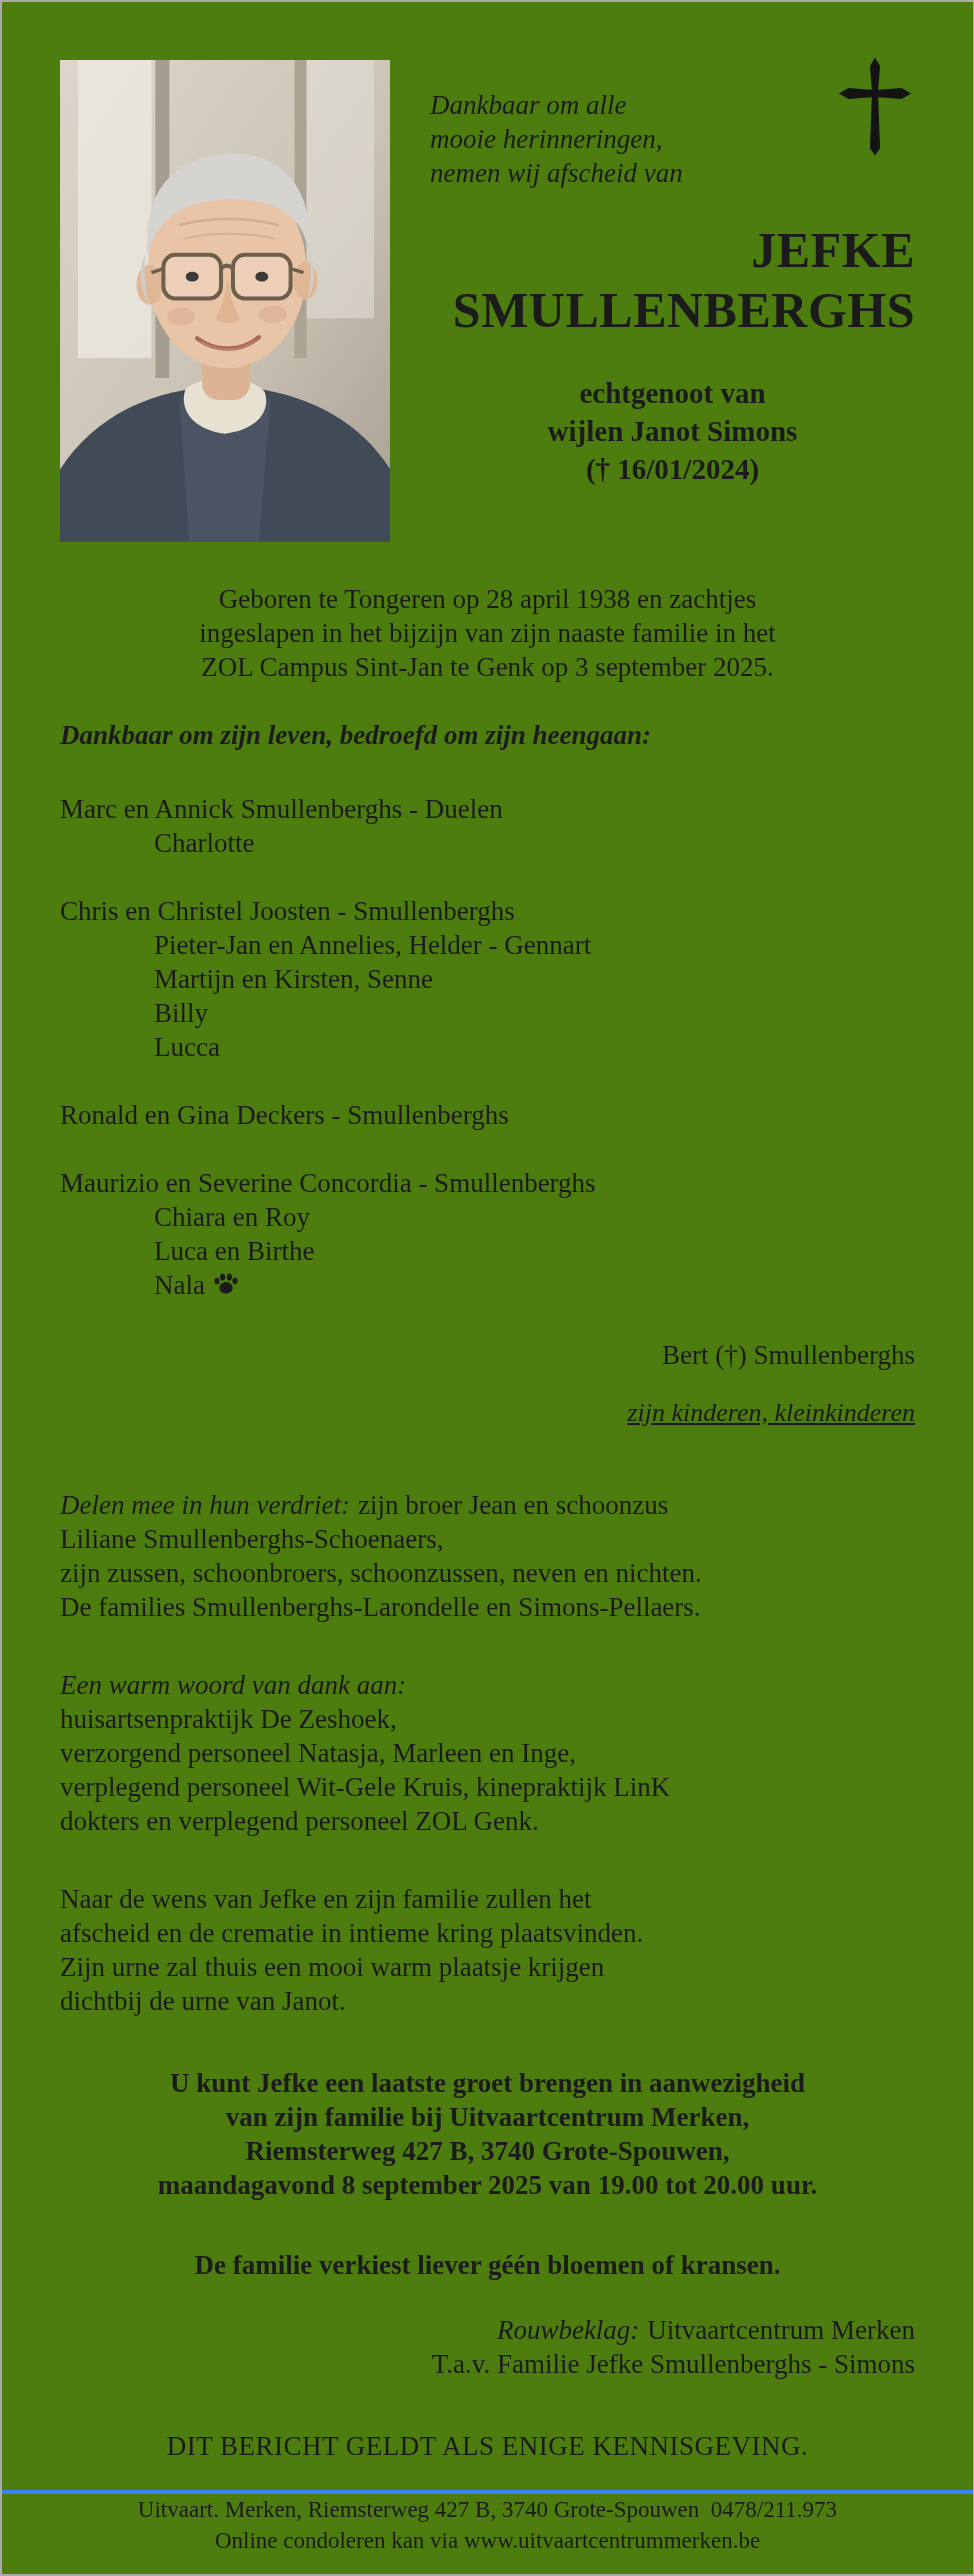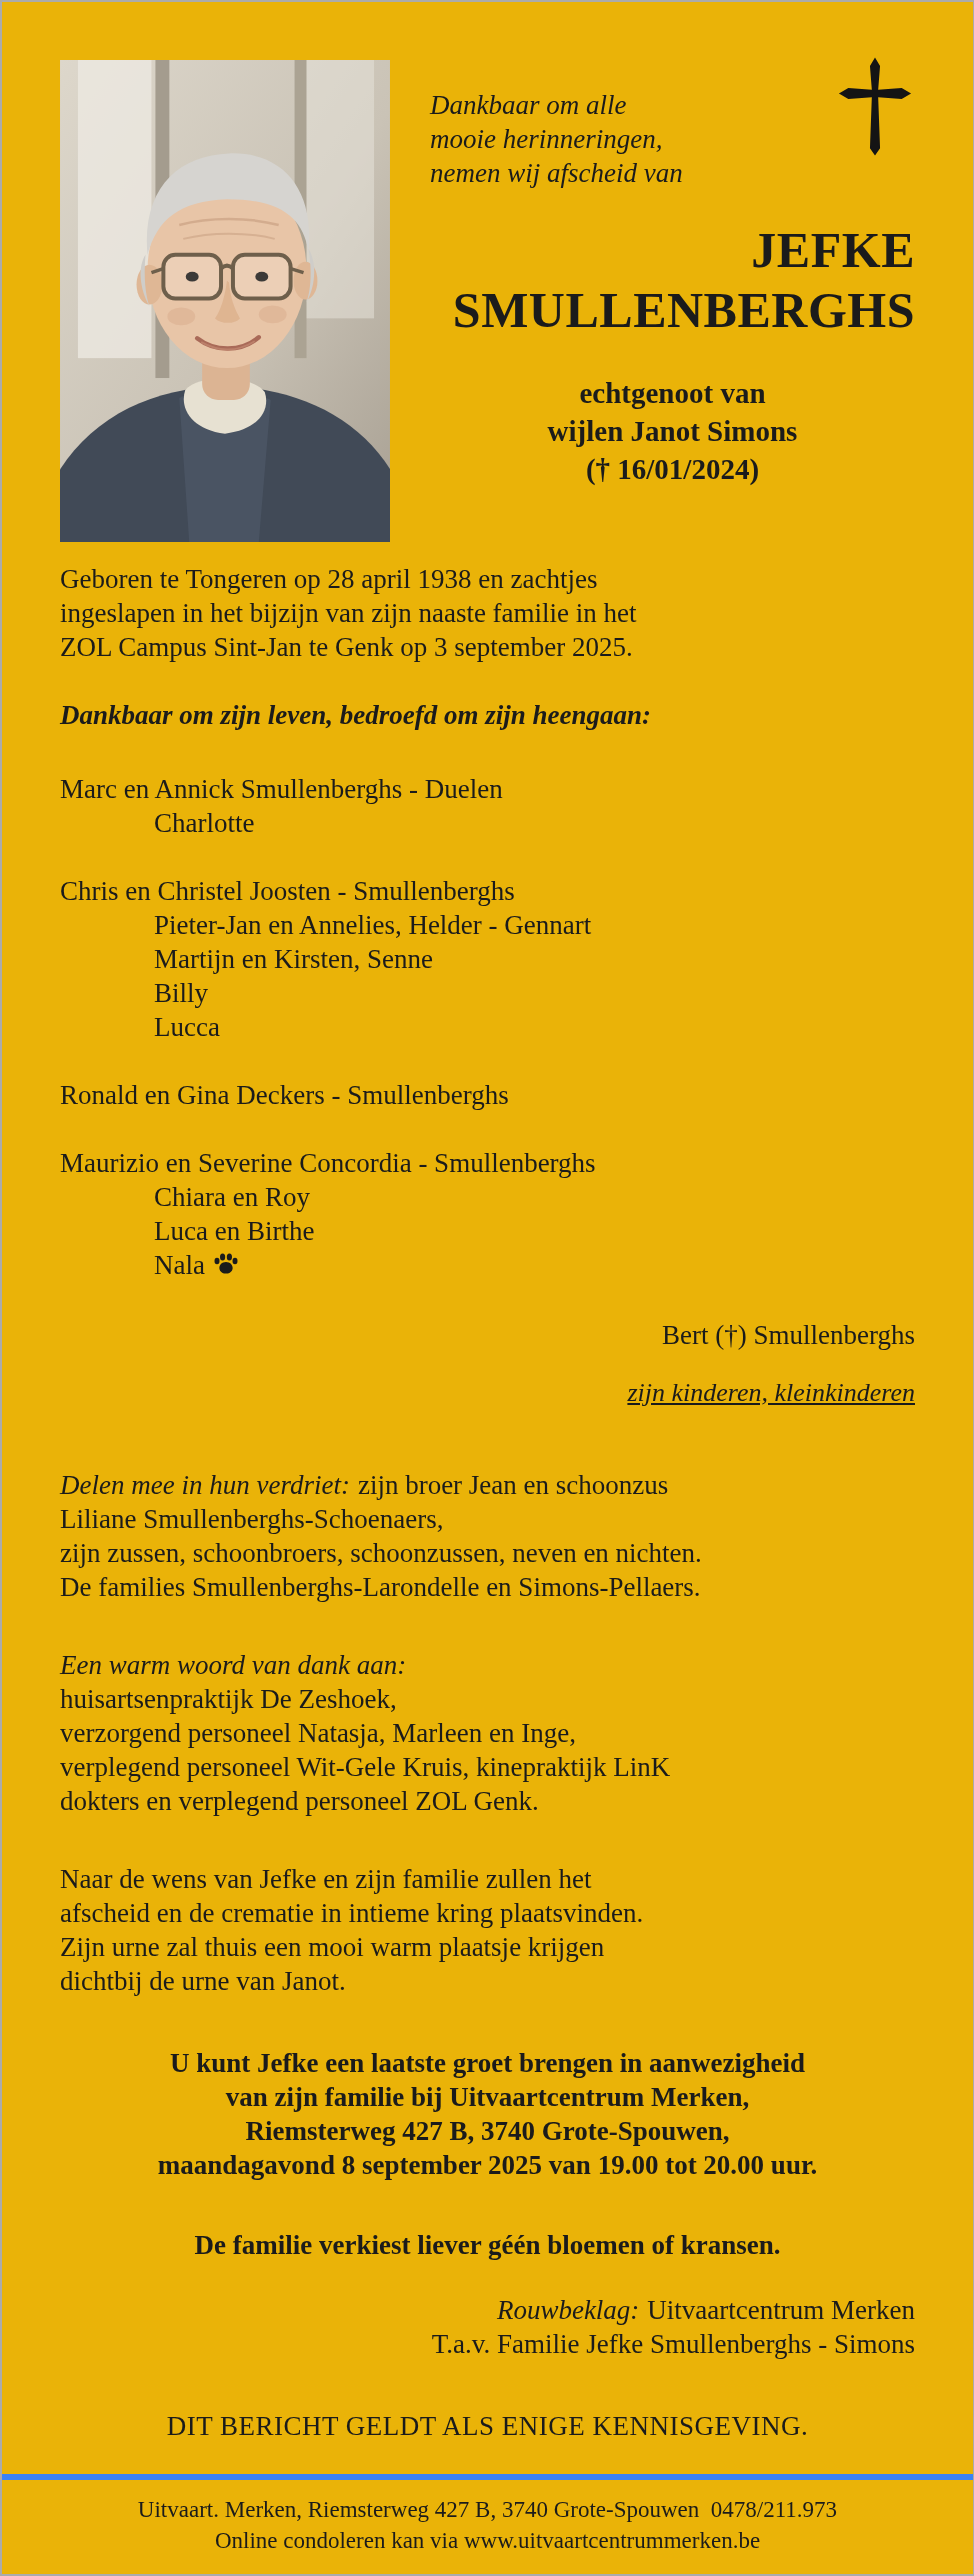--- a/index.html
+++ b/index.html
@@ -2,21 +2,21 @@
 <html><head>
 <meta charset="utf-8">
 <style>
   html, body { margin: 0; padding: 0; background: #ffffff; }
   .page {
     position: relative;
     width: 975px;
     height: 2576px;
     box-sizing: border-box;
     border: 2px solid #ababab;
-    background: #eab308;
+    background: #4d7c0f;
     color: #1b1b1b;
     font-family: "Liberation Serif", "DejaVu Serif", serif;
     font-size: 27px;
     line-height: 34px;
     overflow: hidden;
   }
   .content { padding: 58px 58px 0 58px; }
 
   
   .header { display: flex; }
@@ -29,21 +29,21 @@
     text-align: right;
     font-weight: bold;
     font-size: 50px;
     line-height: 60px;
     letter-spacing: 0.5px;
     margin-top: 30px;
   }
   .subtitle { text-align: center; font-weight: bold; font-size: 29px; line-height: 38px; margin-top: 34px; }
 
   
-  .birth { margin-top: 20px; }
+  .birth { margin-top: 40px; text-align: center; }
   .family-heading { margin-top: 34px; font-weight: bold; font-style: italic; }
   .family-list { margin-top: 40px; }
   .fam-group { margin-bottom: 34px; }
   .fam-group:last-child { margin-bottom: 0; text-align: right; }
   .fam-child { padding-left: 94px; }
   .paw { display: inline-block; margin-left: 8px; vertical-align: -2px; }
   .closing { margin-top: 24px; text-align: right; font-style: italic; font-size: 26px; line-height: 34px; text-decoration: underline; }
 
   .sympathy { margin: 58px 0 0 0; }
   .lead { font-weight: normal; font-style: italic; margin-right: 8px; }
@@ -52,23 +52,23 @@
   .greeting { margin: 48px 0 0 0; text-align: center; font-weight: bold; }
   .flowers { margin: 46px 0 0 0; text-align: center; font-weight: bold; }
   .condolence { margin: 31px 0 0 0; text-align: right; }
   .cond-indent { display: block; padding-left: 171px; }
   .notice { margin: 48px 0 0 0; text-align: center; letter-spacing: 0.5px; }
 
   
   .footer {
     position: absolute;
     left: 0; right: 0; bottom: 0;
-    border-top: 6px solid #3b82f6;
+    border-top: 4px solid #3b82f6;
     text-align: center;
-    padding: 14px 20px 18px 20px;
+    padding: 0 20px 18px 20px;
     font-size: 23px;
     line-height: 31px;
   }
   .footer .line { white-space: pre-wrap; }
 </style>
 </head>
 <body>
 
 <div class="page">
   <div class="content">

